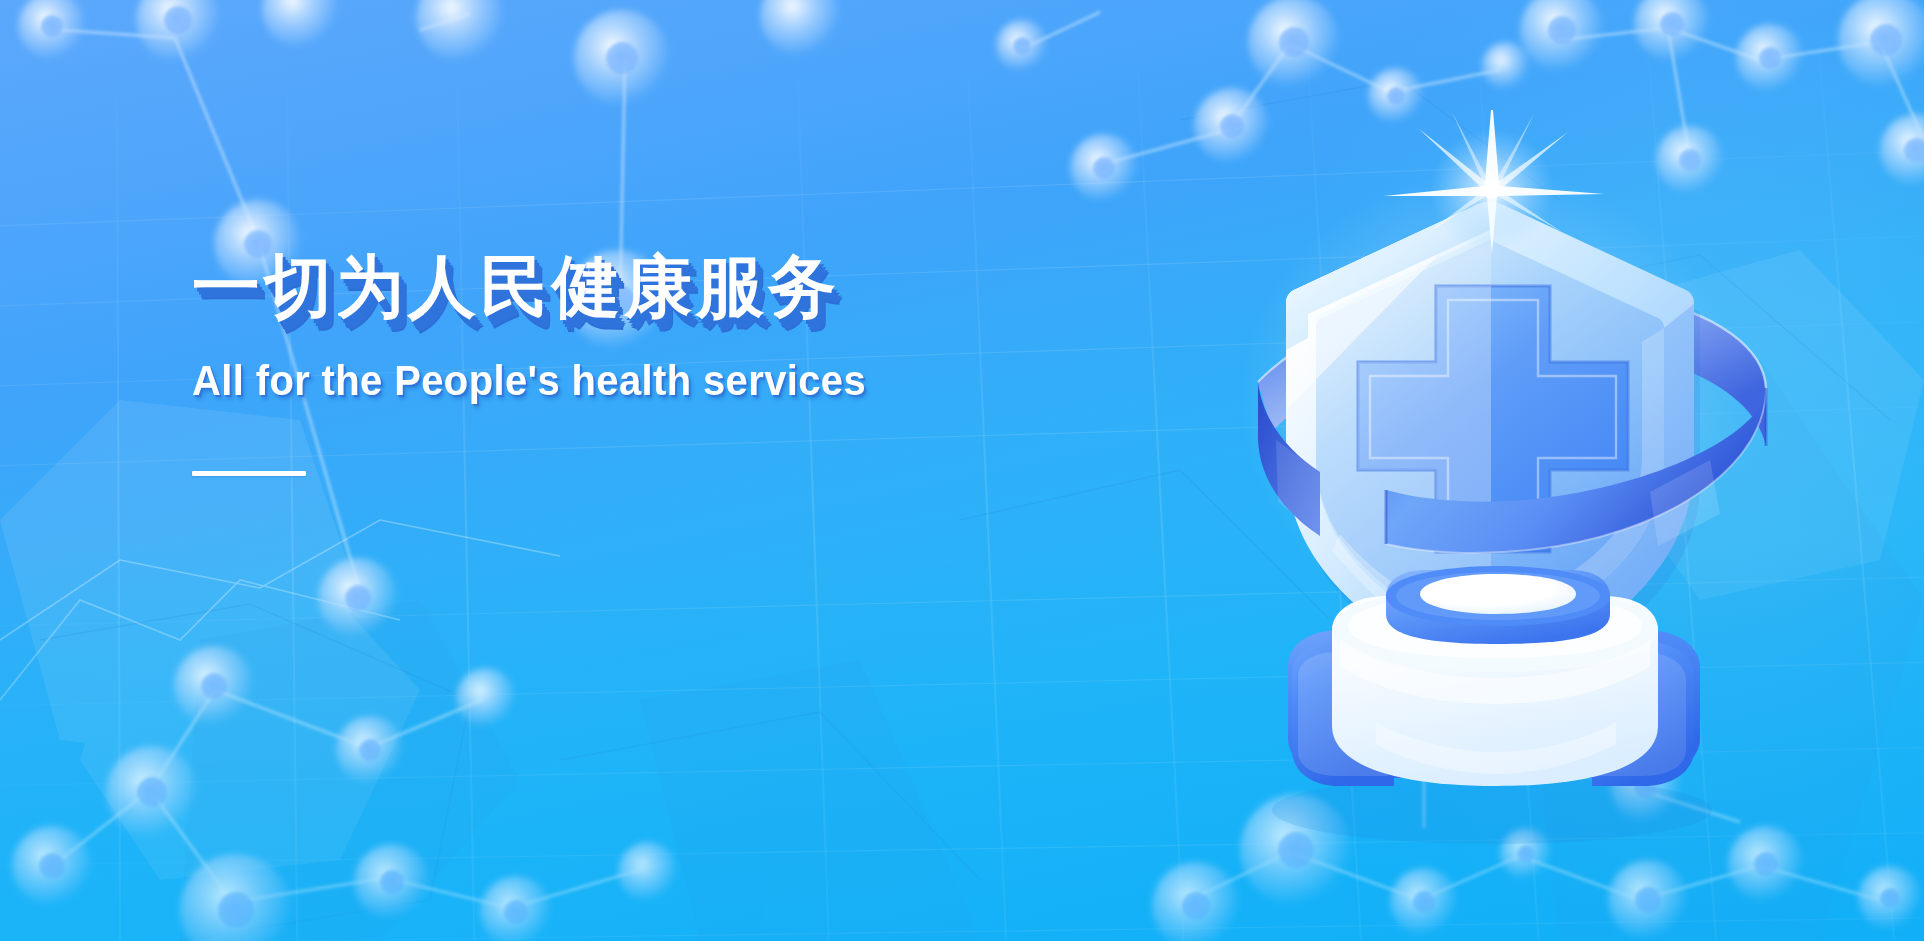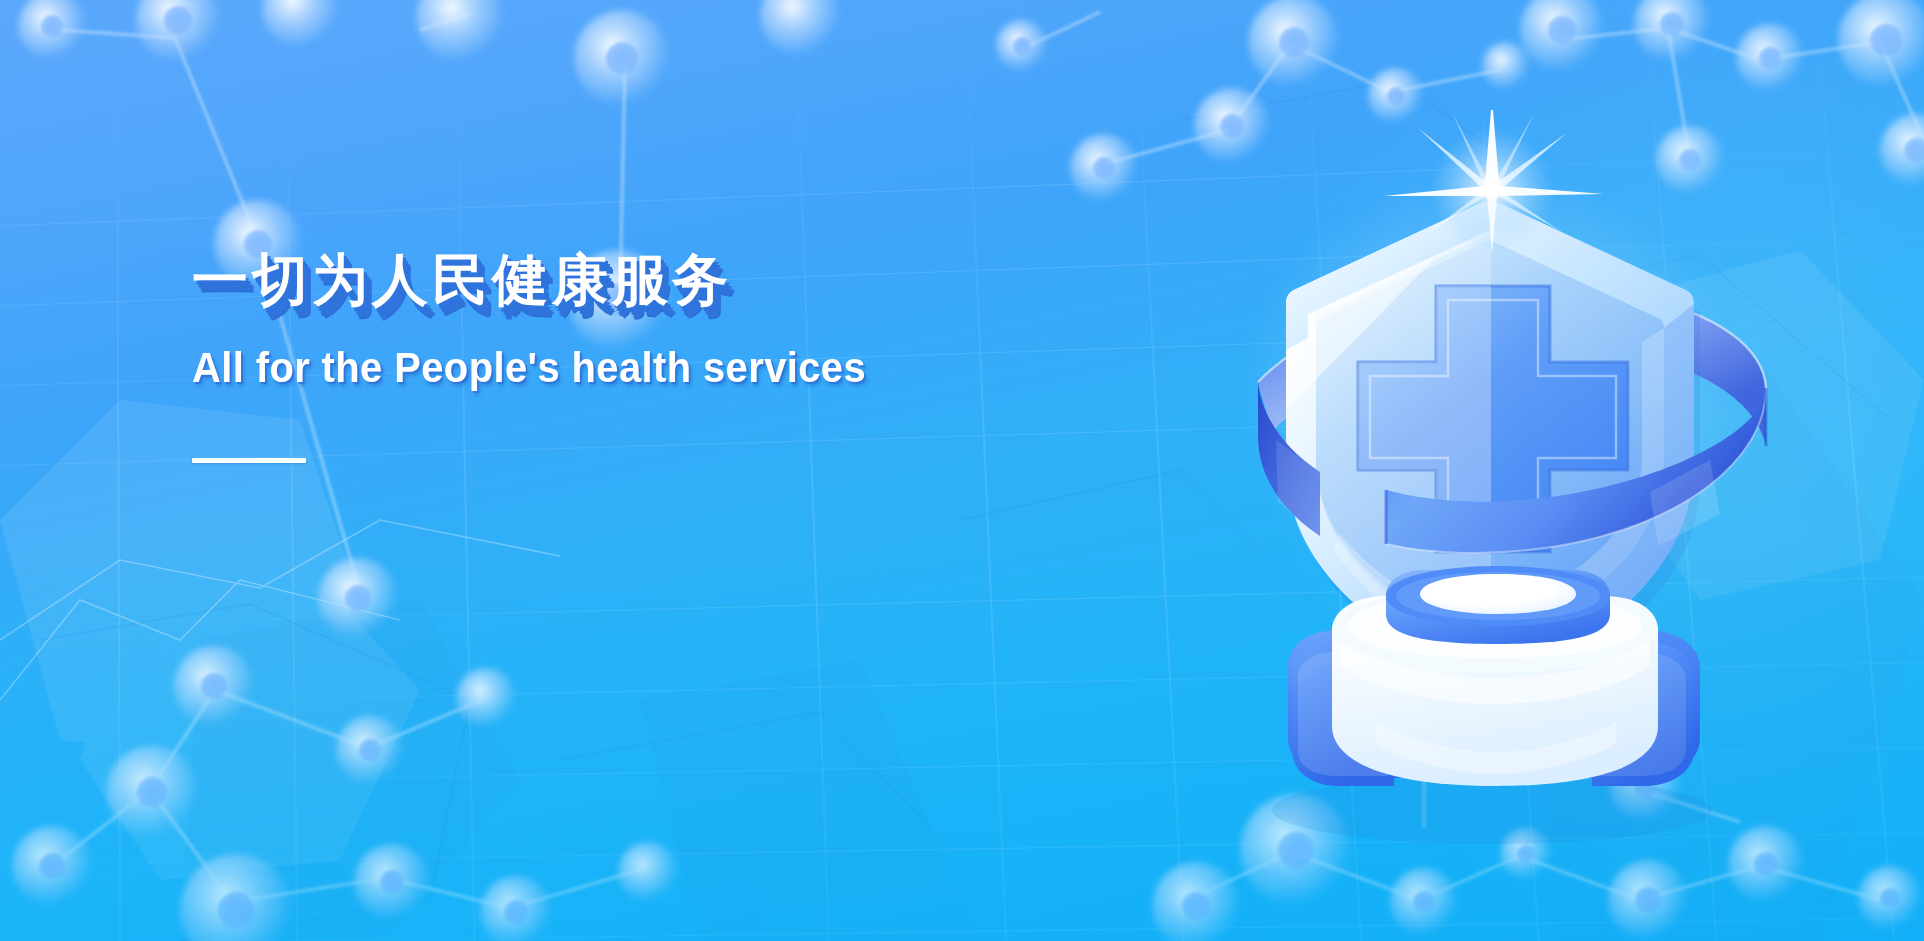--- a/index.html
+++ b/index.html
@@ -65,21 +65,21 @@
 
   
   .text-block {
     position: absolute;
     left: 192px;
     top: 250px;
     width: 860px;
   }
   .title-cn {
     margin: 0;
-    font-size: 56px;
+    font-size: 68px;
     line-height: 1.08;
     font-weight: 700;
     color: #ffffff;
     letter-spacing: 4px;
     white-space: nowrap;
     text-shadow:
        3px 4px 0 #2f73dc,
        5px 7px 0 #2f73dc,
        7px 10px 0 #2f73dc,
        8px 12px 0 #2e6fd6;

